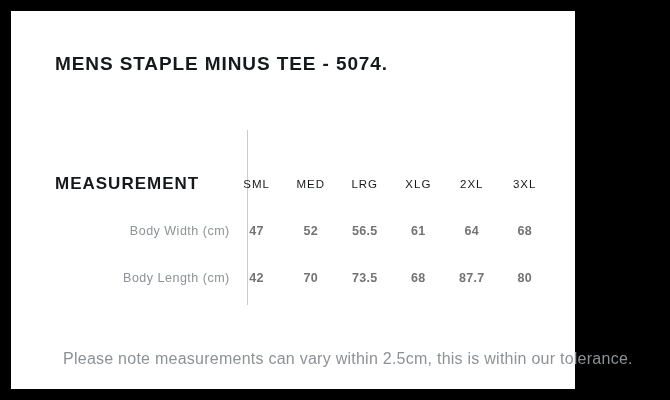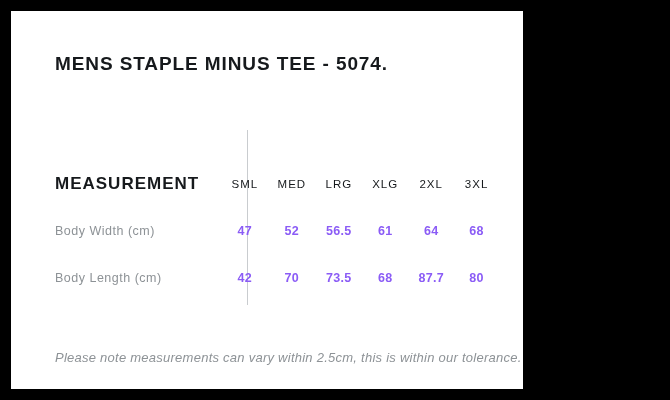--- a/index.html
+++ b/index.html
@@ -10,21 +10,21 @@
     width: 670px;
     height: 400px;
     background: #000;
     font-family: "Liberation Sans", sans-serif;
     overflow: hidden;
   }
   .page {
     position: absolute;
     left: 11px;
     top: 11px;
-    width: 512px;
+    width: 564px;
     height: 378px;
     background: #ffffff;
     box-sizing: border-box;
   }
   .inner {
     position: absolute;
     left: 34px;
     top: 0;
     right: 24px;
     bottom: 0;
@@ -72,46 +72,45 @@
     text-align: center;
     font-size: 11.5px;
     font-weight: normal;
     letter-spacing: 1.0px;
     color: #16191c;
     height: 46px;
     vertical-align: middle;
     white-space: nowrap;
   }
   .rowlabel {
-    text-align: left;
+    text-align: right;
     font-size: 12.5px;
     letter-spacing: 0.5px;
     color: #8d9296;
     height: 47px;
     vertical-align: middle;
     white-space: nowrap;
   }
   .cell {
     text-align: center;
     font-size: 12.5px;
     font-weight: bold;
     letter-spacing: 0.3px;
-    color: #8b5cf6;
+    color: #737373;
     height: 47px;
     vertical-align: middle;
     white-space: nowrap;
   }
   .c-measure { width: 192px; }
   .c-size { width: 69px; }
   .note {
     position: absolute;
-    left: 10px;
+    left: 18px;
     top: 339px;
-    font-size: 13px;
-    font-style: italic;
+    font-size: 16px;
     letter-spacing: 0.25px;
     color: #8d9296;
     white-space: nowrap;
   }
 </style>
 </head>
 <body>
 
 <div class="page">
   <div class="inner">

